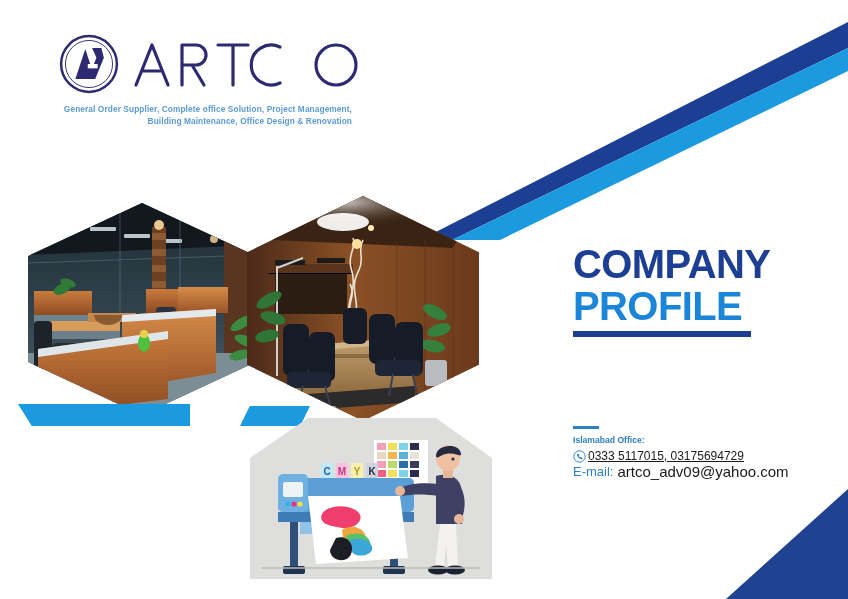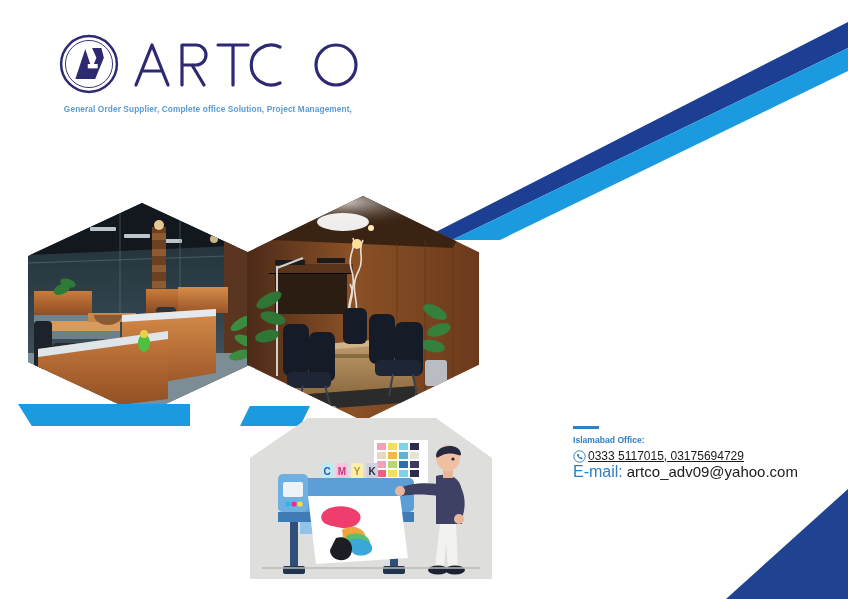--- a/index.html
+++ b/index.html
@@ -171,21 +171,21 @@
     font-size: 11px;
   }
   .c-phone-icon {
     display: inline-block;
     width: 13px;
     height: 13px;
     margin-right: 2px;
     flex: 0 0 auto;
   }
   .c-phone-text { font-size: 12px; color: #1a1a1a; text-decoration: underline; }
-  .c-mail-label { color: #2e7fc4; font-size: 16px; margin-right: 4px; text-align: right; }
+  .c-mail-label { color: #2e7fc4; font-size: 13px; margin-right: 4px; text-align: right; }
   .c-mail-value { color: #1a1a1a; font-size: 15px; }
 
   .corner-tri {
     position: absolute;
     right: 0;
     bottom: 0;
     width: 122px;
     height: 128px;
   }
 </style>
@@ -221,20 +221,21 @@
           <path d="M88 12 L118 12 M103 12 L103 52"></path>
 
           <path d="M150 14 A20 20 0 1 0 150 50"></path>
 
           <ellipse cx="206" cy="32" rx="20" ry="20"></ellipse>
         </g>
       </svg>
     </div>
     <div class="tagline">
       <div>General Order Supplier, Complete office Solution,  Project Management,</div>
+      <div>Building Maintenance, Office Design &amp; Renovation</div>
     </div>
   </div>
 
   <div class="hex hex-left">
     <svg viewBox="0 0 228 212" width="228" height="212" preserveAspectRatio="none">
       <defs>
         <linearGradient id="glassG" x1="0" y1="0" x2="0" y2="1">
           <stop offset="0" stop-color="#1d2b33"></stop>
           <stop offset="0.55" stop-color="#33454f"></stop>
           <stop offset="1" stop-color="#4e6570"></stop>
@@ -487,20 +488,25 @@
         <rect x="193" y="48" width="10" height="12" fill="#e8b69a"></rect>
         <ellipse cx="198" cy="40" rx="12" ry="13" fill="#f0c0a2"></ellipse>
         <path d="M186 38 C186 26 210 24 211 36 C211 40 206 34 196 36 C190 37 187 42 186 38 Z" fill="#26293f"></path>
         <circle cx="203" cy="41" r="1.6" fill="#26293f"></circle>
       </g>
 
       <line x1="12" y1="150" x2="230" y2="150" stroke="#b9b9b6" stroke-width="1.4"></line>
     </svg>
   </div>
 
+  <div class="title-block">
+    <div class="t-company">COMPANY</div>
+    <div class="t-profile">PROFILE</div>
+    <div class="t-rule"></div>
+  </div>
 
   <div class="contact-block">
     <div class="c-rule"></div>
 
     <div class="c-line">
       <span class="c-office-label">Islamabad Office:</span>
     </div>
 
     <div class="c-line">
       <span class="c-phone-icon">

